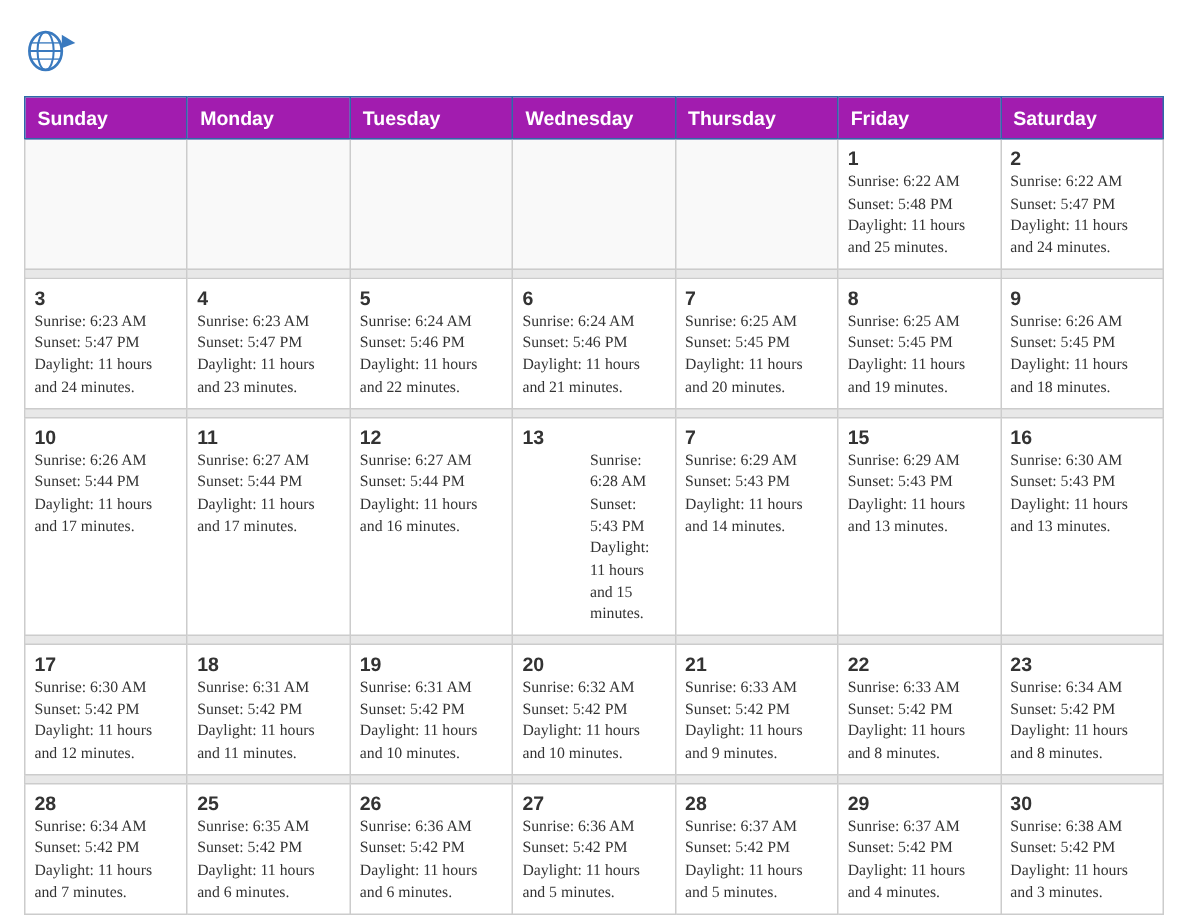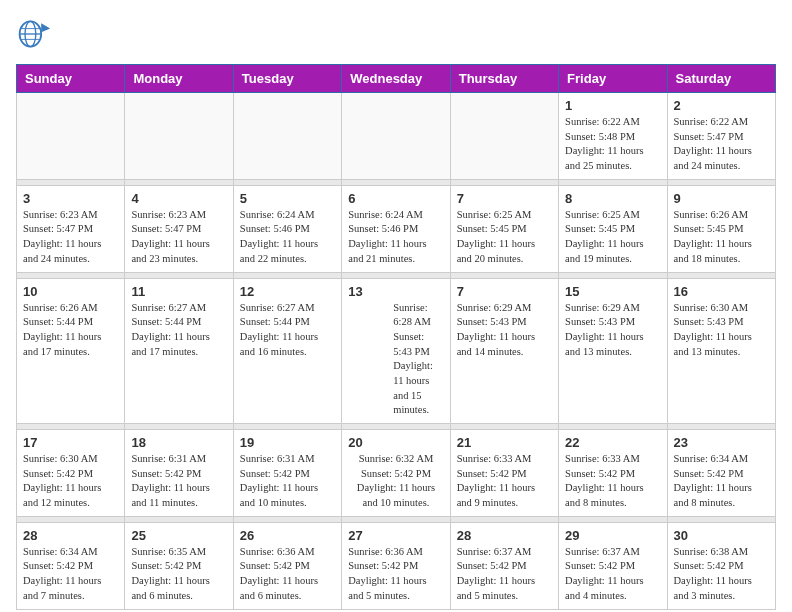--- a/index.html
+++ b/index.html
@@ -279,21 +279,21 @@
 Daylight: 11 hours and 11 minutes.</div>
         </td>
         <td>
           <span class="day-num">19</span>
           <div class="day-info" style="white-space: pre-wrap;">Sunrise: 6:31 AM
 Sunset: 5:42 PM
 Daylight: 11 hours and 10 minutes.</div>
         </td>
         <td>
           <span class="day-num">20</span>
-          <div class="day-info" style="white-space: pre-wrap; text-align: center;">Sunrise: 6:32 AM
+          <div class="day-info" style="white-space: pre-wrap;">Sunrise: 6:32 AM
 Sunset: 5:42 PM
 Daylight: 11 hours and 10 minutes.</div>
         </td>
         <td>
           <span class="day-num">21</span>
           <div class="day-info" style="white-space: pre-wrap;">Sunrise: 6:33 AM
 Sunset: 5:42 PM
 Daylight: 11 hours and 9 minutes.</div>
         </td>
         <td>

